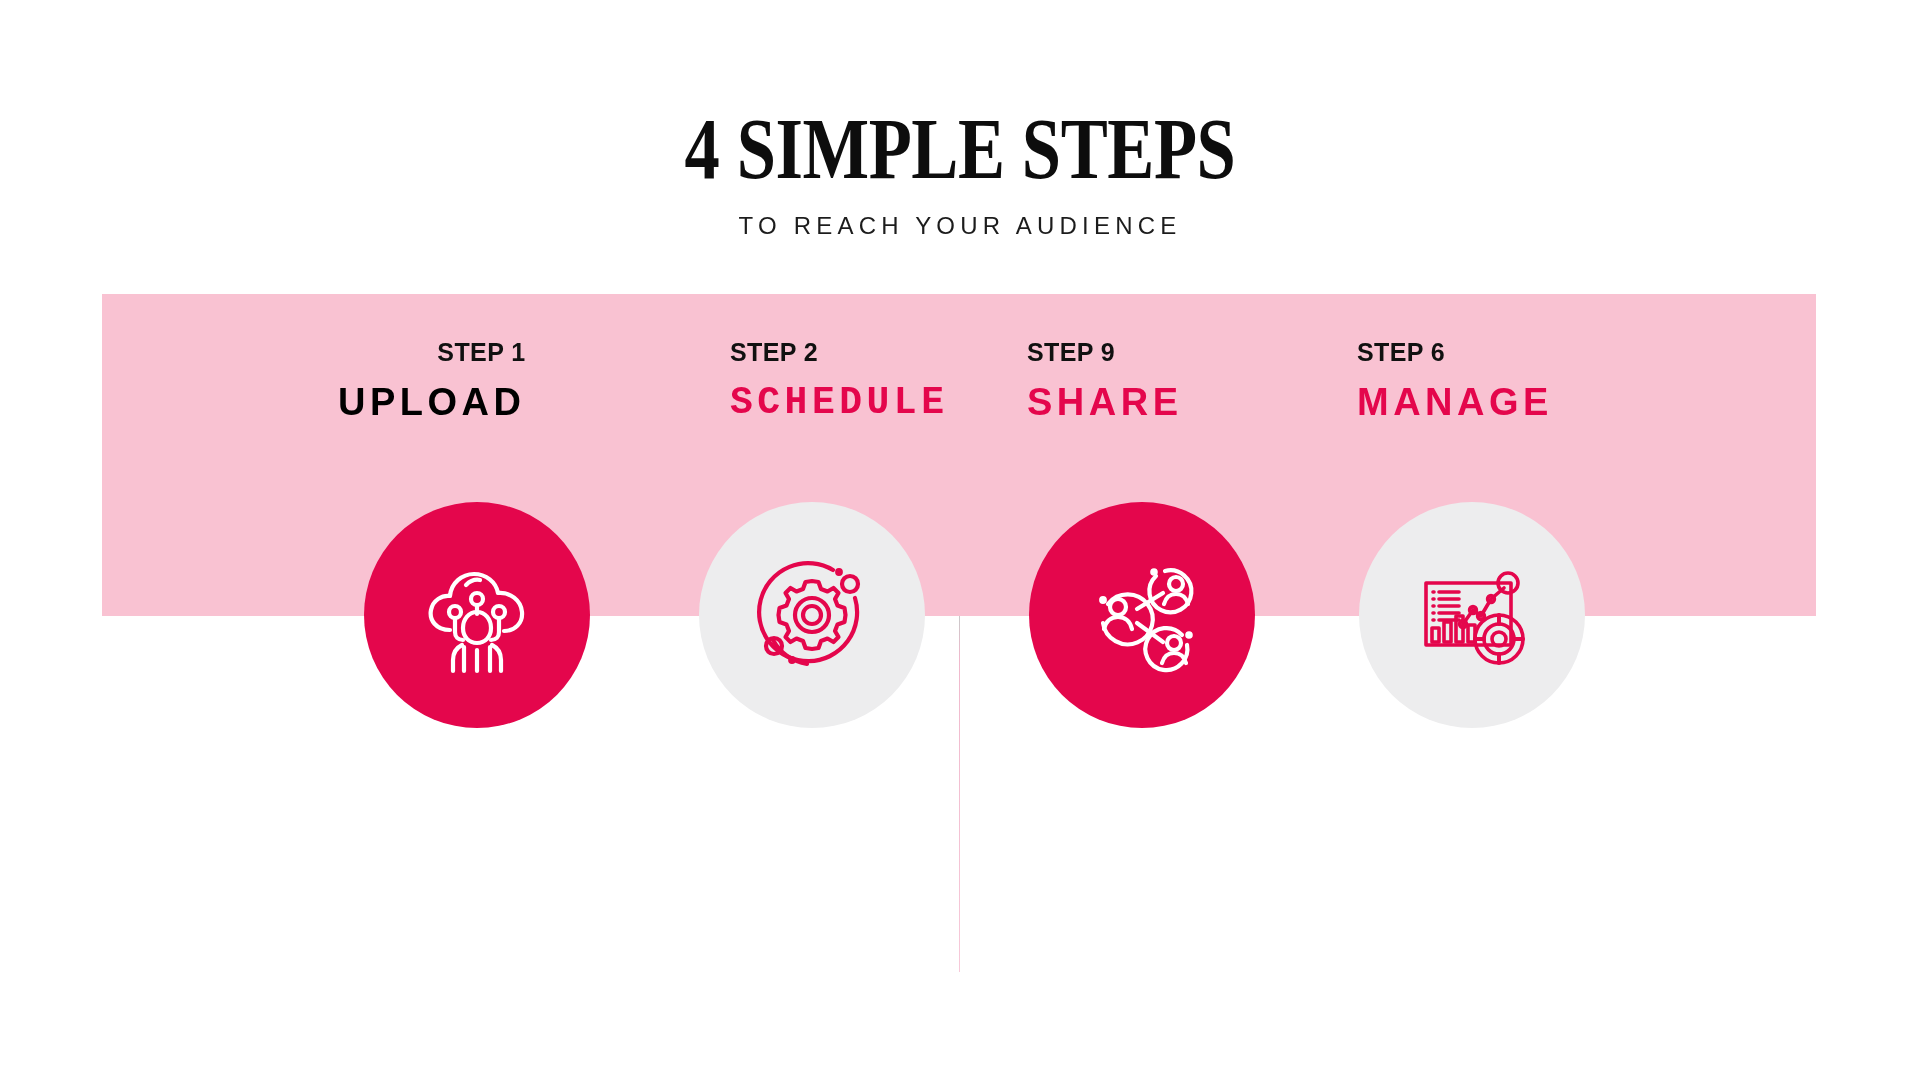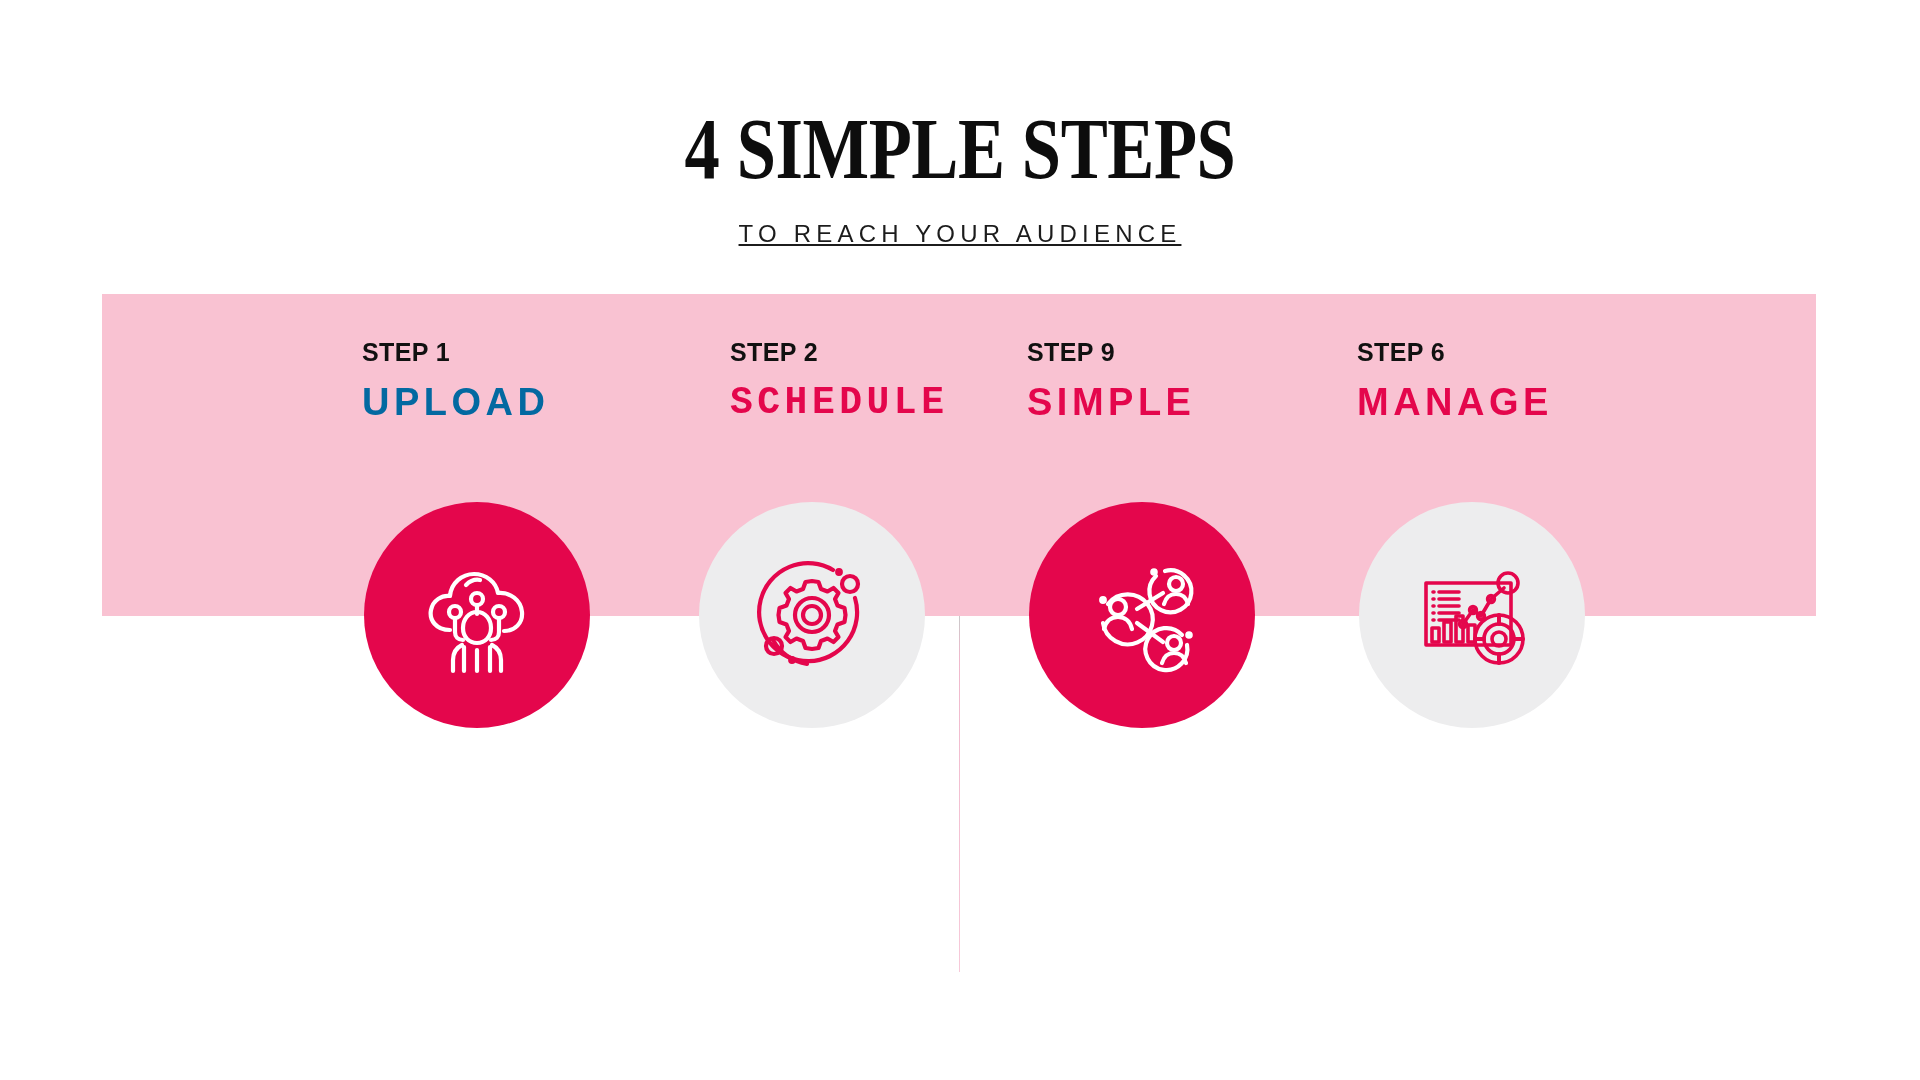--- a/index.html
+++ b/index.html
@@ -32,30 +32,29 @@
     line-height: 1;
     letter-spacing: -0.5px;
     color: #0d0d0d;
     transform: scaleX(0.82);
     transform-origin: center top;
     white-space: nowrap;
   }
   .subtitle {
     position: absolute;
     left: 0;
-    top: 220px;
+    top: 212px;
     width: 1920px;
     text-align: center;
     font-family: "Liberation Sans", sans-serif;
     font-weight: 400;
     font-size: 24px;
     letter-spacing: 5.2px;
     color: #1c1c1c;
     white-space: nowrap;
-    text-decoration: underline;
   }
 
   
   .band {
     position: absolute;
     left: 102px;
     top: 294px;
     width: 1714px;
     height: 322px;
     background: #F9C2D2;
@@ -131,23 +130,23 @@
 
 <div id="slide">
 
   <div class="title">4 SIMPLE STEPS</div>
   <div class="subtitle">TO REACH YOUR AUDIENCE</div>
 
   <div class="band" style="background: rgb(249, 194, 210);"></div>
 
   <div class="divider"></div>
 
-  <div class="step" style="left:362px;">
+  <div class="step" style="left:338px;text-align:right;">
     <p class="step-label">STEP 1</p>
-    <p class="step-name" style="color: #0369a1;">UPLOAD</p>
+    <p class="step-name" style="color: #000000;">UPLOAD</p>
   </div>
   <div class="circle red" style="left: 364px; top: 502px; background: rgb(228, 6, 76);">
     <span>
       <svg width="130" height="130" viewBox="0 0 130 130" fill="none" stroke="#FFFFFF" stroke-width="4.2" stroke-linecap="round" stroke-linejoin="round">
 
         <path d="M38 80 C24 80 17 70 19 60 C21 50 30 45 38 46 C39 33 50 24 62 24
                  C74 24 84 32 86 43 C98 42 109 50 110 62 C111 73 103 81 92 81"></path>
 
         <path d="M54 35 C58 31 63 29 68 30"></path>
 
@@ -196,21 +195,21 @@
                  L38.5 43 L43.5 38 L49.5 41.5 L56 39 L58.5 32 Z"></path>
 
         <circle cx="65" cy="65" r="17"></circle>
         <circle cx="65" cy="65" r="9"></circle>
       </svg>
     </span>
   </div>
 
   <div class="step" style="left:1027px;">
     <p class="step-label">STEP 9</p>
-    <p class="step-name" style="color: rgb(228, 6, 76);">SIMPLE</p>
+    <p class="step-name" style="color: rgb(228, 6, 76);">SHARE</p>
   </div>
   <div class="circle red" style="left: 1029px; top: 502px; background: rgb(228, 6, 76);">
     <span>
       <svg width="130" height="130" viewBox="0 0 130 130" fill="none" stroke="#FFFFFF" stroke-width="4.2" stroke-linecap="round" stroke-linejoin="round">
 
         <path d="M60 59 L86 43"></path>
         <path d="M60 73 L86 92"></path>
 
         <path d="M31 54 A25 25 0 1 1 26 73"></path>
         <circle cx="41" cy="57" r="8"></circle>

